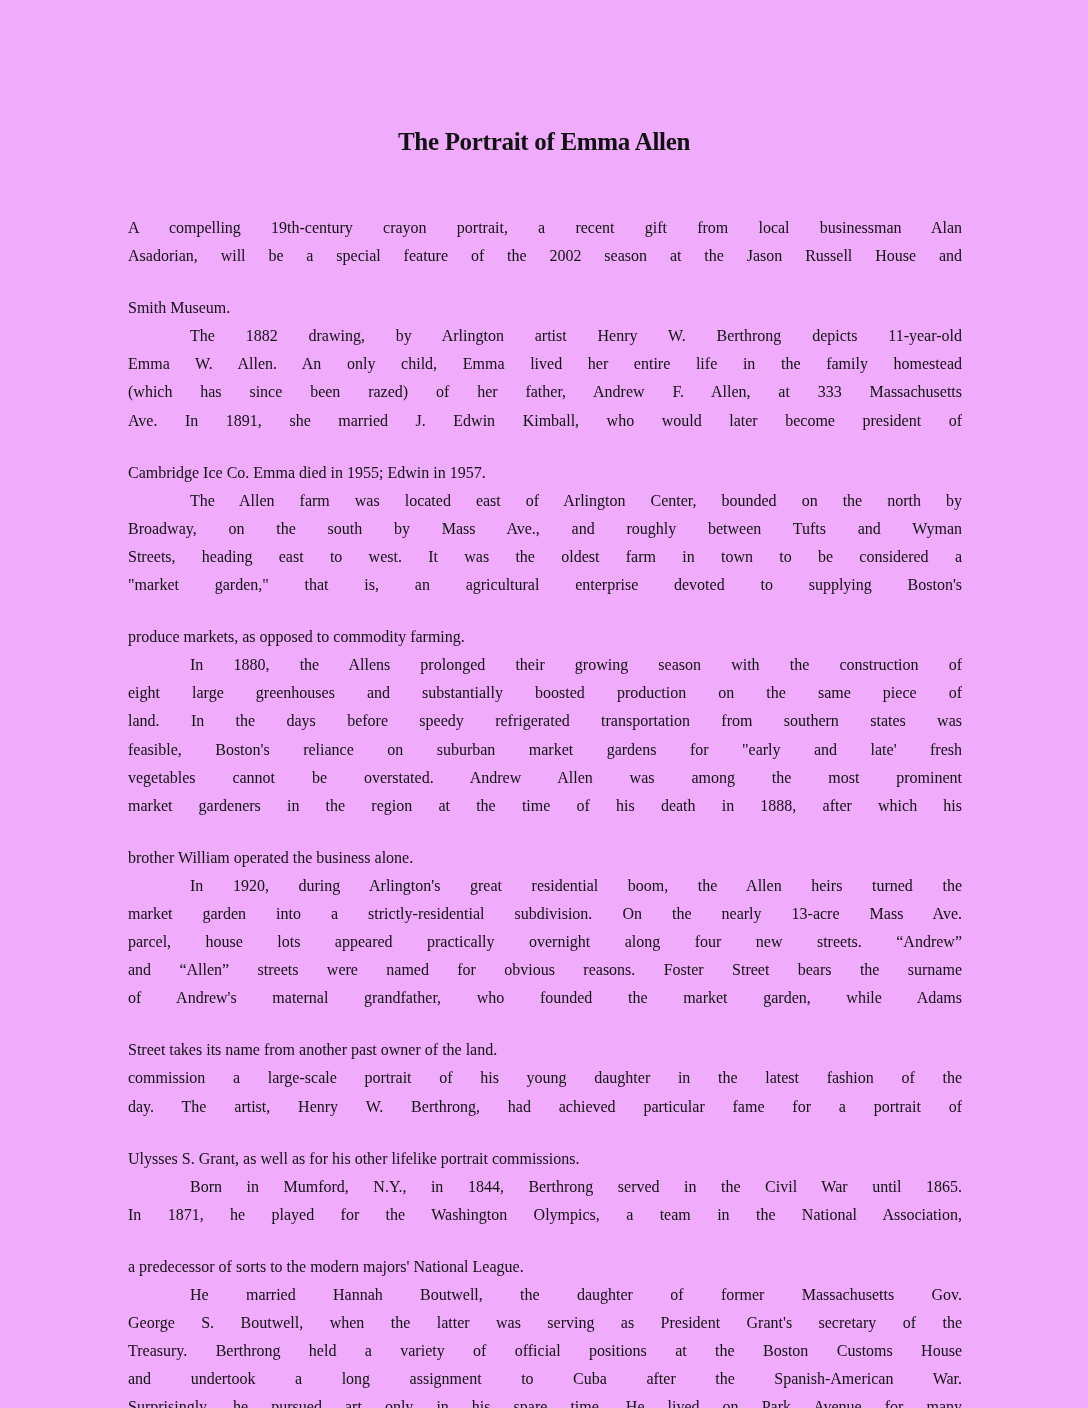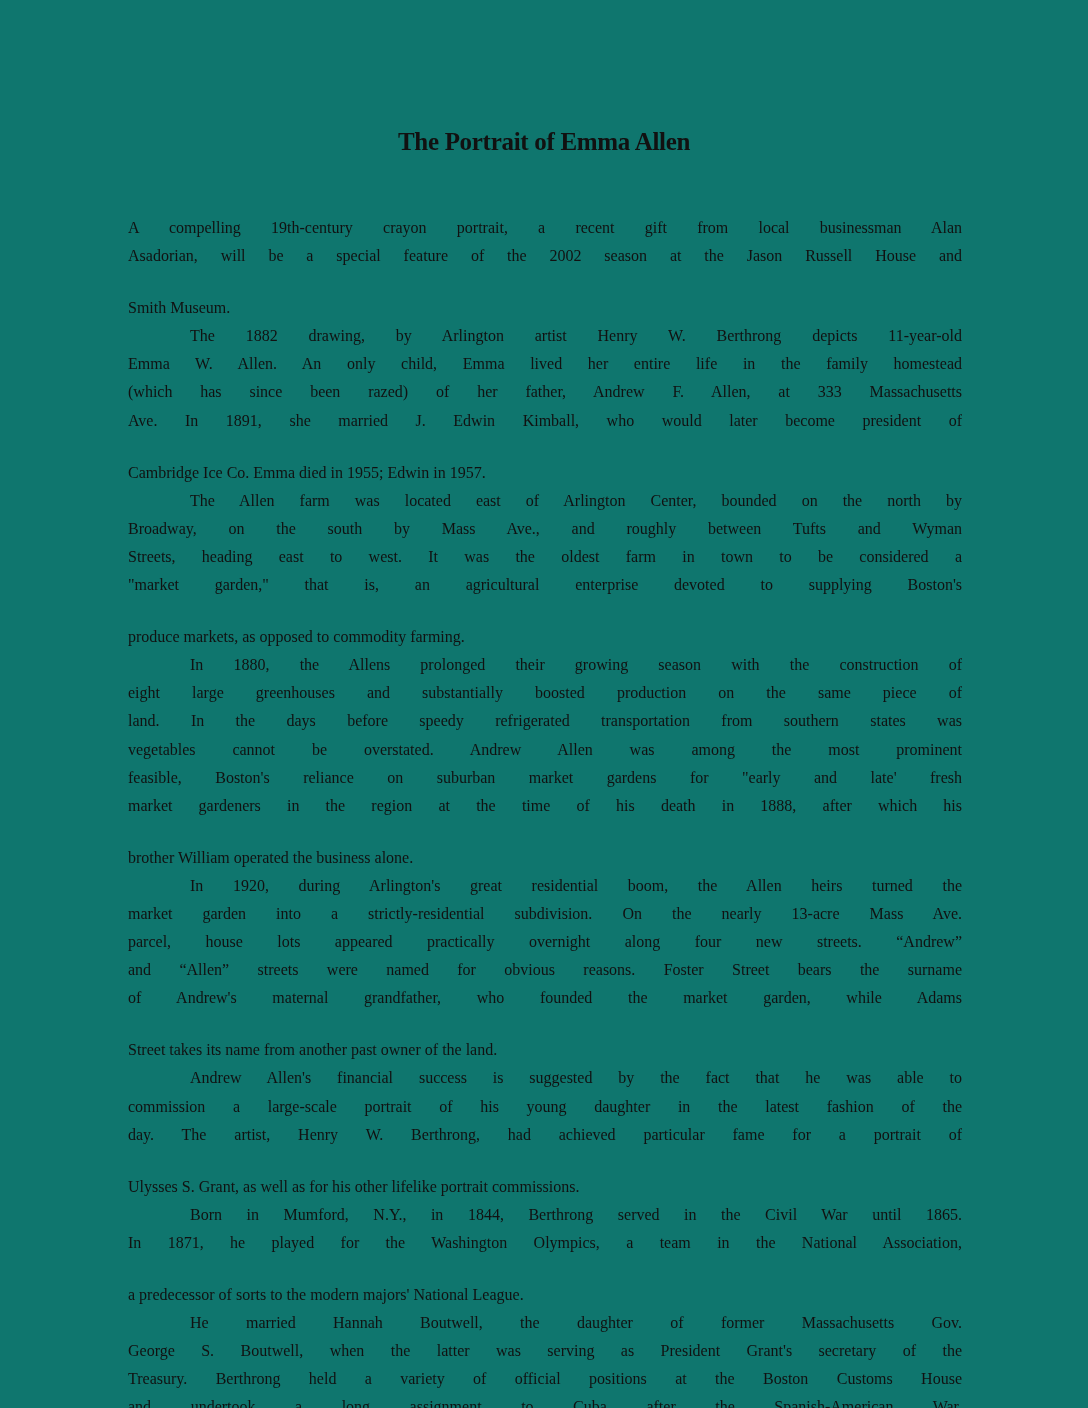--- a/index.html
+++ b/index.html
@@ -1,17 +1,17 @@
 <!DOCTYPE html>
 <html><head>
 <meta charset="utf-8">
 <style>
   html, body { margin: 0; padding: 0; background: #ffffff; }
   body { width: 1088px; height: 1408px; position: relative; overflow: hidden; }
-  .page { position: absolute; left: 0; top: 0; width: 1088px; height: 1408px; background: #0f766e; color: #111; font-family: "Liberation Serif", "DejaVu Serif", serif; }
+  .page { position: absolute; left: 0; top: 0; width: 1088px; height: 1408px; background: #f0abfc; color: #111; font-family: "Liberation Serif", "DejaVu Serif", serif; }
   .title { position: absolute; top: 128px; left: 0; width: 1088px; text-align: center; font-size: 25px; font-weight: bold; letter-spacing: -0.3px; }
   .byline { position: absolute; top: 158px; left: 0; width: 1088px; text-align: center; font-size: 22px; }
   .body { position: absolute; top: 214px; left: 128px; width: 834px; font-size: 16px; line-height: 28.1px; }
   .line { display: block; white-space: nowrap; height: 28.1px; }
   .line.j { text-align: justify; text-align-last: justify; white-space: normal; overflow: hidden; }
   .line.last { text-align: left; margin-top: 24px; }
   .line.indent { padding-left: 62px; }
 </style>
 </head>
 <body>
@@ -35,35 +35,34 @@
         <span class="line j indent">The Allen farm was located east of Arlington Center, bounded on the north by</span>
         <span class="line j">Broadway, on the south by Mass Ave., and roughly between Tufts and Wyman</span>
         <span class="line j">Streets, heading east to west. It was the oldest farm in town to be considered a</span>
         <span class="line j">"market garden," that is, an agricultural enterprise devoted to supplying Boston's</span>
         <span class="line last">produce markets, as opposed to commodity farming.</span>
       </div>
       <div>
         <span class="line j indent">In 1880, the Allens prolonged their growing season with the construction of</span>
         <span class="line j">eight large greenhouses and substantially boosted production on the same piece of</span>
         <span class="line j">land. In the days before speedy refrigerated transportation from southern states was</span>
+        <span class="line j">feasible, Boston's reliance on suburban market gardens for "early and late' fresh</span>
         <span class="line j">vegetables cannot be overstated. Andrew Allen was among the most prominent</span>
-        <span class="line j">feasible, Boston's reliance on suburban market gardens for "early and late' fresh</span>
         <span class="line j">market gardeners in the region at the time of his death in 1888, after which his</span>
         <span class="line last">brother William operated the business alone.</span>
       </div>
       <div>
         <span class="line j indent">In 1920, during Arlington's great residential boom, the Allen heirs turned the</span>
         <span class="line j">market garden into a strictly-residential subdivision. On the nearly 13-acre Mass Ave.</span>
         <span class="line j">parcel, house lots appeared practically overnight along four new streets. “Andrew”</span>
         <span class="line j">and “Allen” streets were named for obvious reasons. Foster Street bears the surname</span>
         <span class="line j">of Andrew's maternal grandfather, who founded the market garden, while Adams</span>
         <span class="line last">Street takes its name from another past owner of the land.</span>
       </div>
       <div>
-        <span class="line j indent">Andrew Allen's financial success is suggested by the fact that he was able to</span>
         <span class="line j">commission a large-scale portrait of his young daughter in the latest fashion of the</span>
         <span class="line j">day. The artist, Henry W. Berthrong, had achieved particular fame for a portrait of</span>
         <span class="line last">Ulysses S. Grant, as well as for his other lifelike portrait commissions.</span>
       </div>
       <div>
         <span class="line j indent">Born in Mumford, N.Y., in 1844, Berthrong served in the Civil War until 1865.</span>
         <span class="line j">In 1871, he played for the Washington Olympics, a team in the National Association,</span>
         <span class="line last">a predecessor of sorts to the modern majors' National League.</span>
       </div>
       <div>

